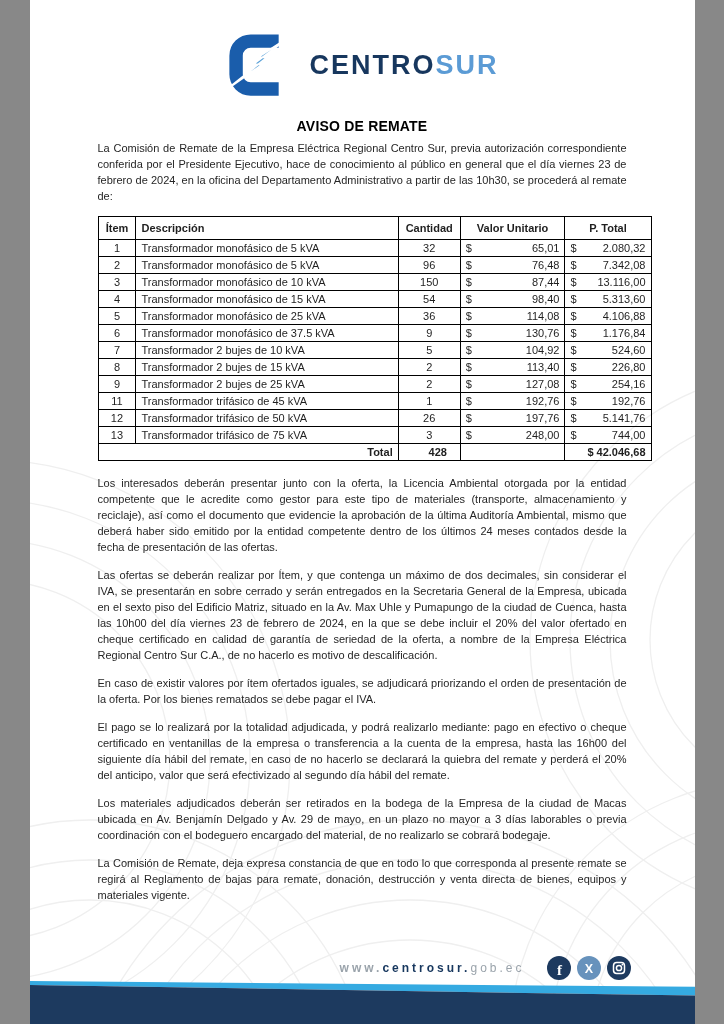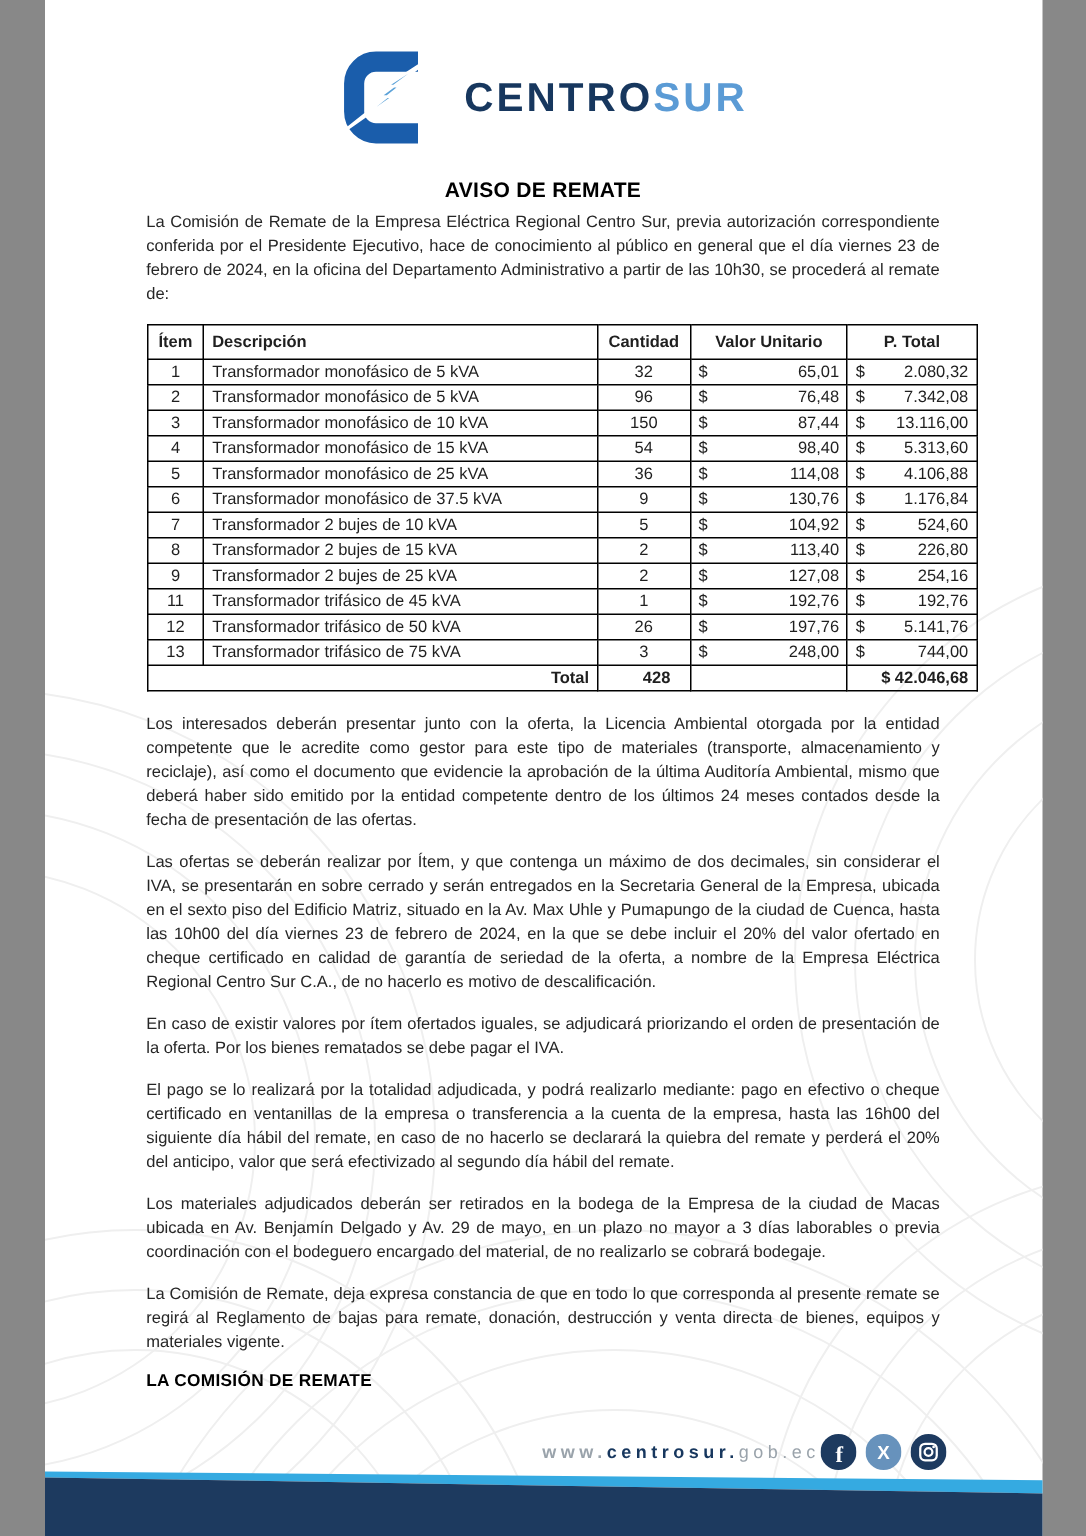--- a/index.html
+++ b/index.html
@@ -33,21 +33,21 @@
   .ta-c { text-align:center; } .ta-l { text-align:left; } .ta-r { text-align:right; }
   td.money { }
   td.money .acct { display:flex; justify-content:space-between; }
   tr.total-row td { font-weight:bold;padding-left:22px; }
 
   .closing { font-size:11.5px; font-weight:bold; color:#000; margin-top:10px; letter-spacing:0.2px; }
 
   
   .footer-line {
     position:absolute; z-index:2; right:64px; bottom:44px;
-    display:flex; align-items:center; 
+    display:flex; align-items:center; gap:22px;
   }
   .footer-url { font-size:12px; letter-spacing:3px; }
   .footer-url .u-gray { color:#9aa3ab; font-weight:bold; }
   .footer-url .u-dark { color:#17375e; font-weight:bold; }
   .footer-url .u-tail { color:#9aa3ab; }
   .social-row { display:flex; align-items:center; gap:6px; }
   .social-row svg { display:block; }
 
   .band { position:absolute; left:0; bottom:0; width:724px; height:48px; z-index:1; }
 </style>
@@ -333,21 +333,20 @@
       </tfoot>
     </table>
 
     <p class="body-p">Los interesados deberán presentar junto con la oferta, la Licencia Ambiental otorgada por la entidad competente que le acredite como gestor para este tipo de materiales (transporte, almacenamiento y reciclaje), así como el documento que evidencie la aprobación de la última Auditoría Ambiental, mismo que deberá haber sido emitido por la entidad competente dentro de los últimos 24 meses contados desde la fecha de presentación de las ofertas.</p>
     <p class="body-p">Las ofertas se deberán realizar por Ítem, y que contenga un máximo de dos decimales, sin considerar el IVA, se presentarán en sobre cerrado y serán entregados en la Secretaria General de la Empresa, ubicada en el sexto piso del Edificio Matriz, situado en la Av. Max Uhle y Pumapungo de la ciudad de Cuenca, hasta las 10h00 del día viernes 23 de febrero de 2024, en la que se debe incluir el 20% del valor ofertado en cheque certificado en calidad de garantía de seriedad de la oferta,  a nombre de la Empresa Eléctrica Regional Centro Sur C.A., de no hacerlo es motivo de descalificación.</p>
     <p class="body-p">En caso de existir valores por ítem ofertados iguales, se adjudicará priorizando el orden de presentación de la oferta. Por los bienes rematados se debe pagar el IVA.</p>
     <p class="body-p">El pago se lo realizará por la totalidad adjudicada, y podrá realizarlo mediante: pago en efectivo o cheque certificado en ventanillas de la empresa o transferencia a la cuenta de la empresa, hasta las 16h00 del siguiente día hábil del remate, en caso de no hacerlo se declarará la quiebra del remate y perderá el 20% del anticipo, valor que será efectivizado al segundo día hábil del remate.</p>
     <p class="body-p">Los materiales adjudicados deberán ser retirados en la bodega de la Empresa de la ciudad de Macas ubicada en Av. Benjamín Delgado y Av. 29 de mayo, en un plazo no mayor a 3 días laborables o previa coordinación con el bodeguero encargado del material, de no realizarlo se cobrará bodegaje.</p>
     <p class="body-p">La Comisión de Remate, deja expresa constancia de que en todo lo que corresponda al presente remate se regirá al Reglamento de bajas para remate, donación, destrucción y venta directa de bienes, equipos y materiales vigente.</p>
 
-    <div class="closing">LA COMISIÓN DE REMATE</div>
   </div>
 
   <div class="footer-line">
     <div class="footer-url">
       <span class="u-gray">www.</span><span class="u-dark">centrosur.</span><span class="u-tail">gob.ec</span>
     </div>
     <div class="social-row">
       <svg width="24" height="24" viewBox="0 0 24 24">
         <circle cx="12" cy="12" r="12" fill="#1d3a5f"></circle>
         <text x="12.5" y="18.5" font-family="Liberation Serif, serif" font-size="15" font-weight="bold" fill="#ffffff" text-anchor="middle">f</text>

